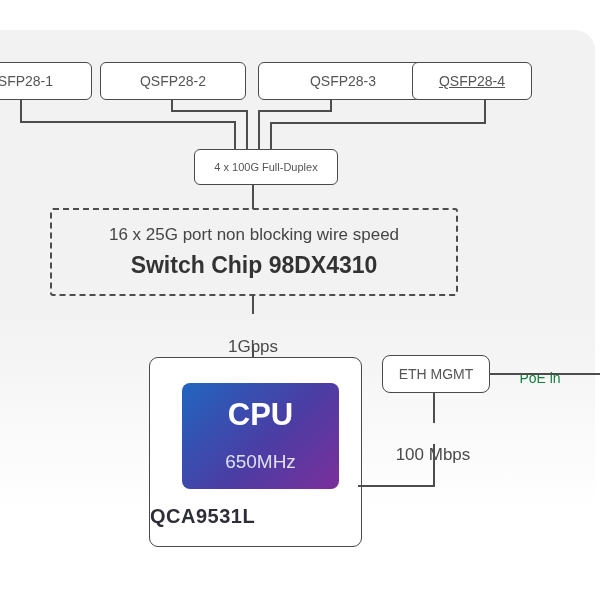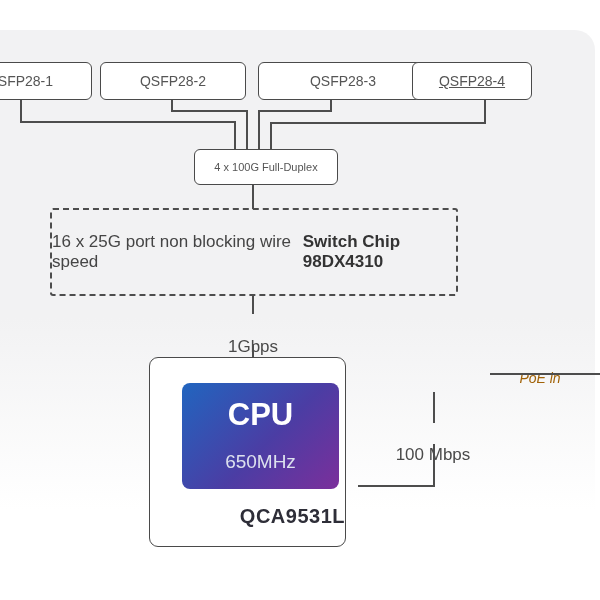--- a/index.html
+++ b/index.html
@@ -26,38 +26,38 @@
   .box{
     position:absolute;box-sizing:border-box;
     background:#ffffff;border:1.5px solid var(--box-border);border-radius:6px;
     display:flex;align-items:center;justify-content:center;
     color:var(--text);font-size:14px;white-space:nowrap;
   }
   .line{position:absolute;background:var(--line);}
   .dashed-box{
     position:absolute;box-sizing:border-box;left:50px;top:208px;width:408px;height:88px;
     border:2px dashed var(--line);border-radius:3px;
-    display:flex;flex-direction:row;align-items:center;justify-content:center;gap:7px;
+    display:flex;flex-direction:column;align-items:center;justify-content:center;gap:7px;
   }
   .dashed-line1{font-size:17px;color:#454545;}
-  .dashed-line2{font-size:17px;font-weight:700;color:var(--text-dark);}
+  .dashed-line2{font-size:23px;font-weight:700;color:var(--text-dark);}
   .float-label{position:absolute;text-align:center;color:#4a4a4a;margin-top:20px;}
   .cpu-box{
-    position:absolute;box-sizing:border-box;left:149px;top:357px;width:197px;height:190px;
+    position:absolute;box-sizing:border-box;left:149px;top:357px;width:213px;height:190px;
     background:#ffffff;border:1.5px solid var(--box-border);border-radius:9px;
   }
   .cpu-gradient{
     position:absolute;left:32px;top:25px;width:157px;height:106px;border-radius:8px;
     background:linear-gradient(135deg,var(--cpu-grad-start) 0%,var(--cpu-grad-mid) 55%,var(--cpu-grad-end) 100%);
     display:flex;flex-direction:column;align-items:center;justify-content:center;
   }
   .cpu-title{color:#ffffff;font-size:31px;font-weight:700;line-height:1.05;}
   .cpu-clock{color:#dce1ee;font-size:19px;margin-top:19px;}
   .cpu-model{
-    position:absolute;left:0;top:147px;width:100%;text-align:right;
+    position:absolute;left:0;top:147px;width:100%;text-align:left;
     font-size:20px;font-weight:700;color:#2e2e38;letter-spacing:0.5px;
   }
 </style>
 </head>
 <body>
 
 <div class="canvas">
 
   <div class="panel"></div>
 
@@ -106,22 +106,25 @@
   <div class="line" style="left:252px;top:344px;width:2px;height:14px;"></div>
 
   <div class="cpu-box">
     <div class="cpu-gradient">
       <div class="cpu-title">CPU</div>
       <div class="cpu-clock">650MHz</div>
     </div>
     <div class="cpu-model">QCA9531L</div>
   </div>
 
+  <div class="box" style="left:382px;top:355px;width:108px;height:38px;border-radius:8px;">
+    <span>ETH MGMT</span>
+  </div>
 
-  <div class="float-label" style="left:500px;top:350px;width:80px;font-size:14px;color:#a16207;font-style:italic;">PoE in</div>
+  <div class="float-label" style="left:500px;top:350px;width:80px;font-size:14px;color:#15803d;">PoE in</div>
   <div class="line" style="left:490px;top:373px;width:110px;height:2px;"></div>
 
   <div class="line" style="left:433px;top:392px;width:2px;height:31px;"></div>
   <div class="float-label" style="left:383px;top:425px;width:100px;font-size:17px;">100 Mbps</div>
   <div class="line" style="left:433px;top:444px;width:2px;height:43px;"></div>
   <div class="line" style="left:358px;top:485px;width:77px;height:2px;"></div>
 
 </div>
 
 </body></html>

